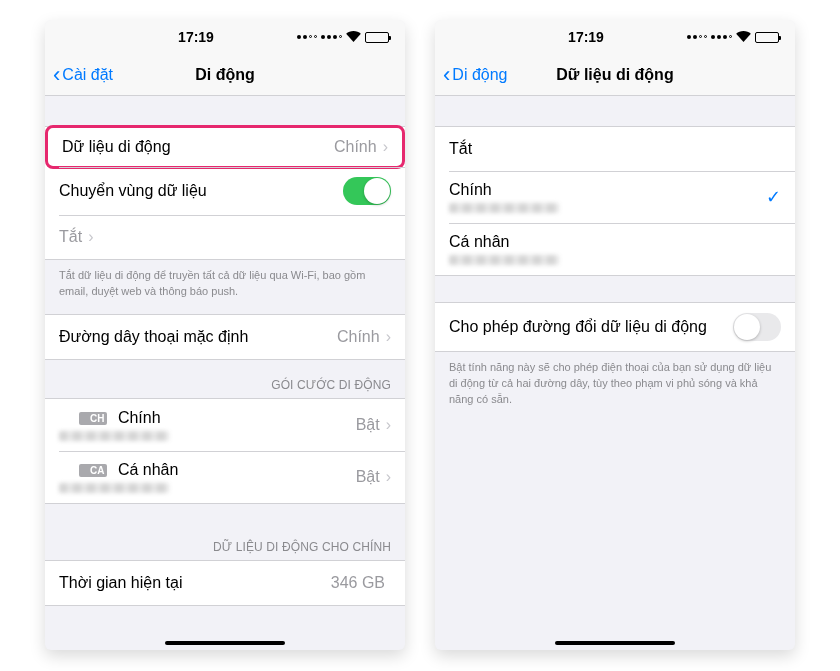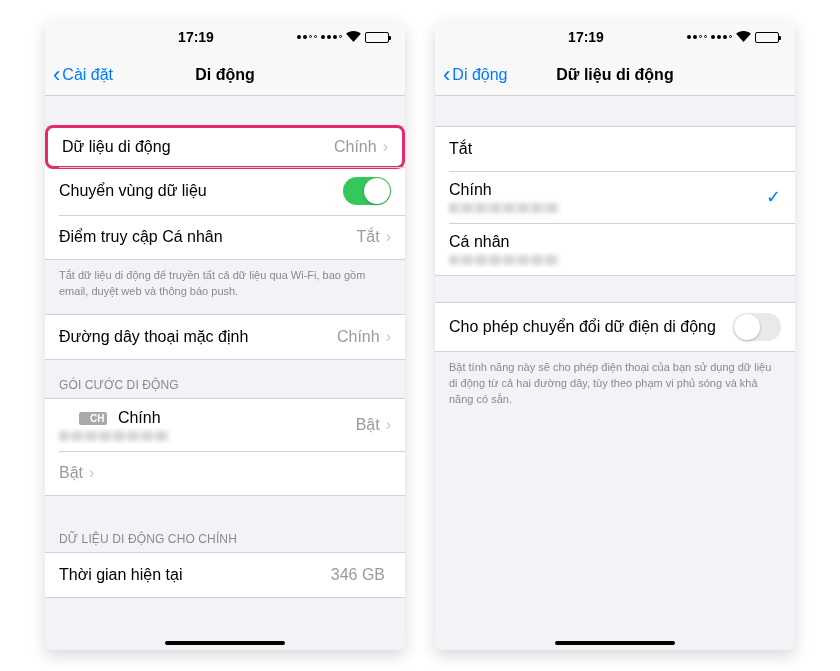--- a/index.html
+++ b/index.html
@@ -86,21 +86,21 @@
   }
   .toggle.on { background:#34c759;}
   .toggle.off { background:#e9e9eb;}
   .toggle .knob {
     width:26px; height:26px; background:#fff; border-radius:50%;
     position:absolute; top:1px; box-shadow:0 1px 3px rgba(0,0,0,0.25);
   }
   .toggle.on .knob{ right:1px;}
   .toggle.off .knob{ left:1px;}
   .footer-text { font-size:11px; color:#8a8a8e; padding: 8px 14px 14px; line-height:1.45;}
-  .section-header { font-size:12px; color:#8a8a8e; padding: 18px 14px 6px; text-transform:uppercase; letter-spacing:0.01em;}
+  .section-header { font-size:12px; color:#8a8a8e; padding: 18px 14px 6px; text-transform:uppercase; letter-spacing:0.01em;text-align:right;}
   .highlight {
     border:3px solid #e6286e;
     border-radius:8px;
     margin: -2px 0;
   }
   .sim-badge {
     display:inline-block;
     font-size:10px;
     font-weight:700;
     color:#fff;
@@ -159,21 +159,20 @@
         <span class="cell-value">Chính</span>
         <span class="chevron-right">›</span>
       </div>
       <div class="cell">
         <span class="cell-label">Chuyển vùng dữ liệu</span>
         <span class="toggle on">
             <span class="knob"></span>
           </span>
       </div>
       <div class="cell">
-        <span class="cell-label">Điểm truy cập Cá nhân</span>
         <span class="cell-value">Tắt</span>
         <span class="chevron-right">›</span>
       </div>
     </div>
     <div class="footer-text">Tắt dữ liệu di động để truyền tất cả dữ liệu qua Wi-Fi, bao gồm email, duyệt web và thông báo push.</div>
 
     <div class="cell-group">
       <div class="cell">
         <span class="cell-label">Đường dây thoại mặc định</span>
         <span class="cell-value">Chính</span>
@@ -188,20 +187,27 @@
           <div>
             <span class="sim-badge">CH</span>
             <span>Chính</span>
           </div>
           <div class="blurred"></div>
         </div>
         <span class="cell-value">Bật</span>
         <span class="chevron-right">›</span>
       </div>
       <div class="cell">
+        <div class="col cell-label">
+          <div>
+            <span class="sim-badge">CA</span>
+            <span>Cá nhân</span>
+          </div>
+          <div class="blurred"></div>
+        </div>
         <span class="cell-value">Bật</span>
         <span class="chevron-right">›</span>
       </div>
     </div>
 
     <div class="section-header" style="padding-top:36px;">DỮ LIỆU DI ĐỘNG CHO CHÍNH</div>
     <div class="cell-group">
       <div class="cell">
         <span class="cell-label">Thời gian hiện tại</span>
         <span class="cell-value">346 GB</span>
@@ -258,21 +264,21 @@
         <div class="col cell-label">
           <span>Cá nhân</span>
           <div class="blurred"></div>
         </div>
       </div>
     </div>
 
     <div style="height:26px;"></div>
     <div class="cell-group">
       <div class="cell">
-        <span class="cell-label">Cho phép chuyển đổi dữ điện di động</span>
+        <span class="cell-label">Cho phép đường đổi dữ liệu di động</span>
         <span class="toggle off">
             <span class="knob"></span>
           </span>
       </div>
     </div>
     <div class="footer-text">Bật tính năng này sẽ cho phép điện thoại của bạn sử dụng dữ liệu di động từ cả hai đường dây, tùy theo phạm vi phủ sóng và khả năng có sẵn.</div>
   </div>
   <div class="home-indicator"></div>
 </div>
 

